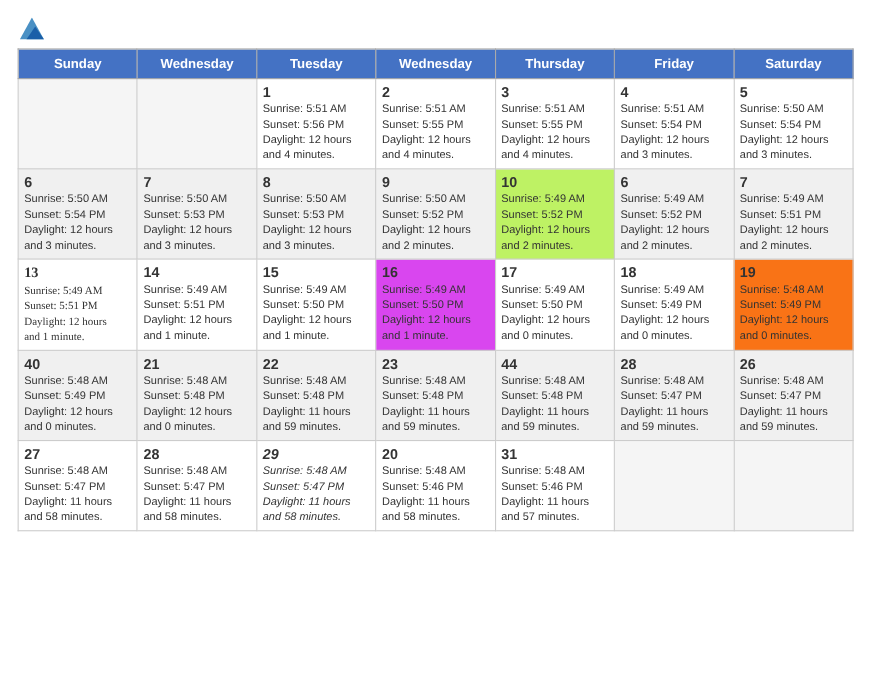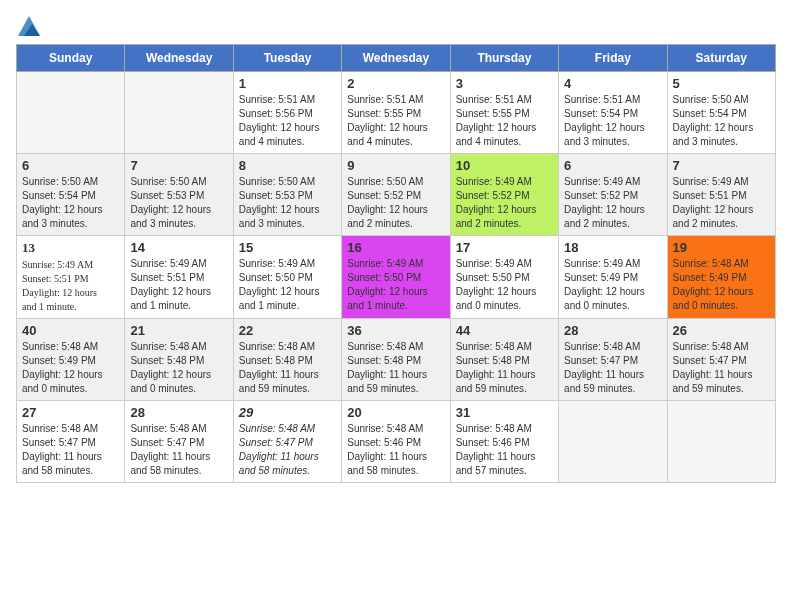--- a/index.html
+++ b/index.html
@@ -260,21 +260,21 @@
 and 0 minutes.</div>
         </td>
         <td style="background-color: rgb(240, 240, 240);">
           <span class="day-number">22</span>
           <div class="cell-text" style="white-space: pre-line;">Sunrise: 5:48 AM
 Sunset: 5:48 PM
 Daylight: 11 hours
 and 59 minutes.</div>
         </td>
         <td style="background-color: rgb(240, 240, 240);">
-          <span class="day-number">36</span>
+          <span class="day-number">23</span>
           <div class="cell-text" style="white-space: pre-line;">Sunrise: 5:48 AM
 Sunset: 5:48 PM
 Daylight: 11 hours
 and 59 minutes.</div>
         </td>
         <td style="background-color: rgb(240, 240, 240);">
           <span class="day-number">44</span>
           <div class="cell-text" style="white-space: pre-line;">Sunrise: 5:48 AM
 Sunset: 5:48 PM
 Daylight: 11 hours

